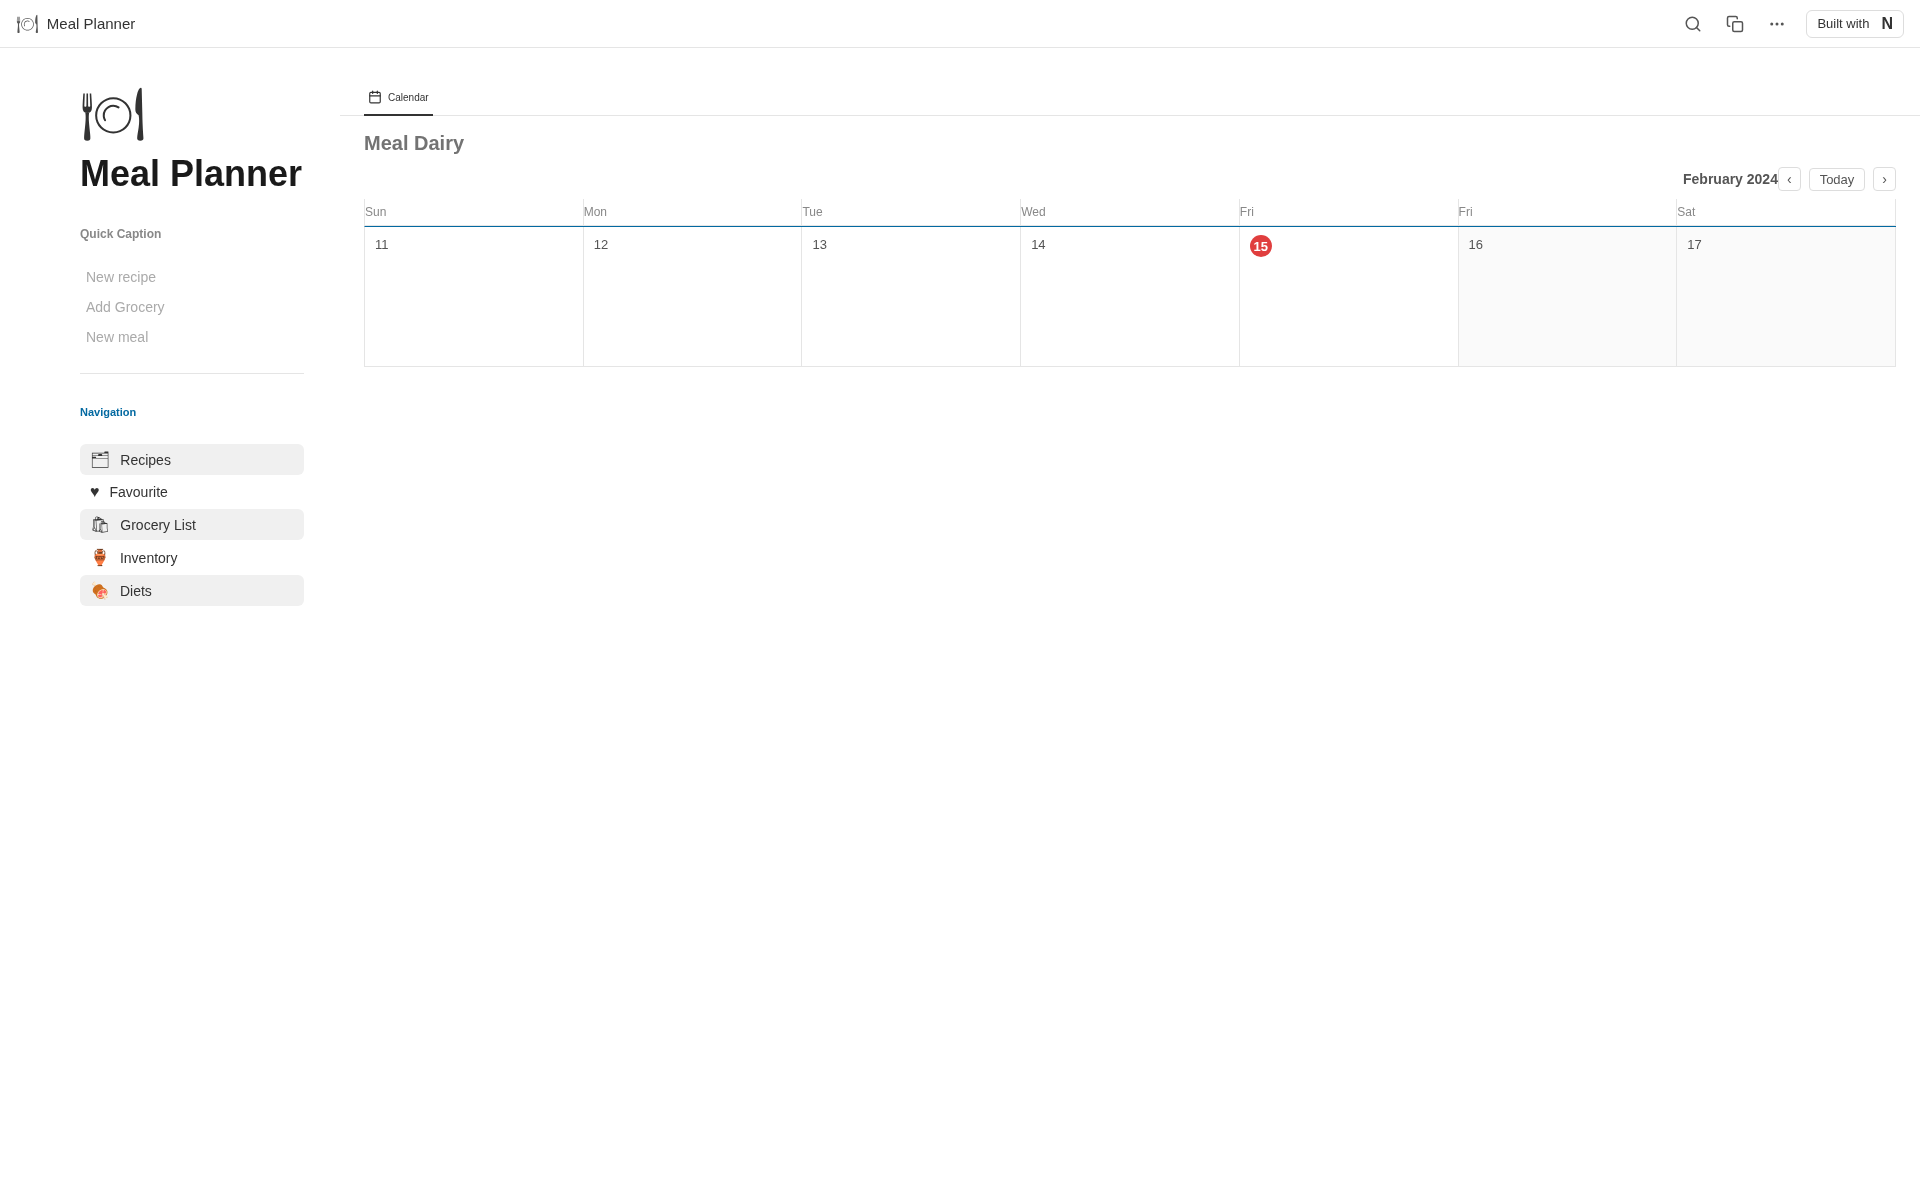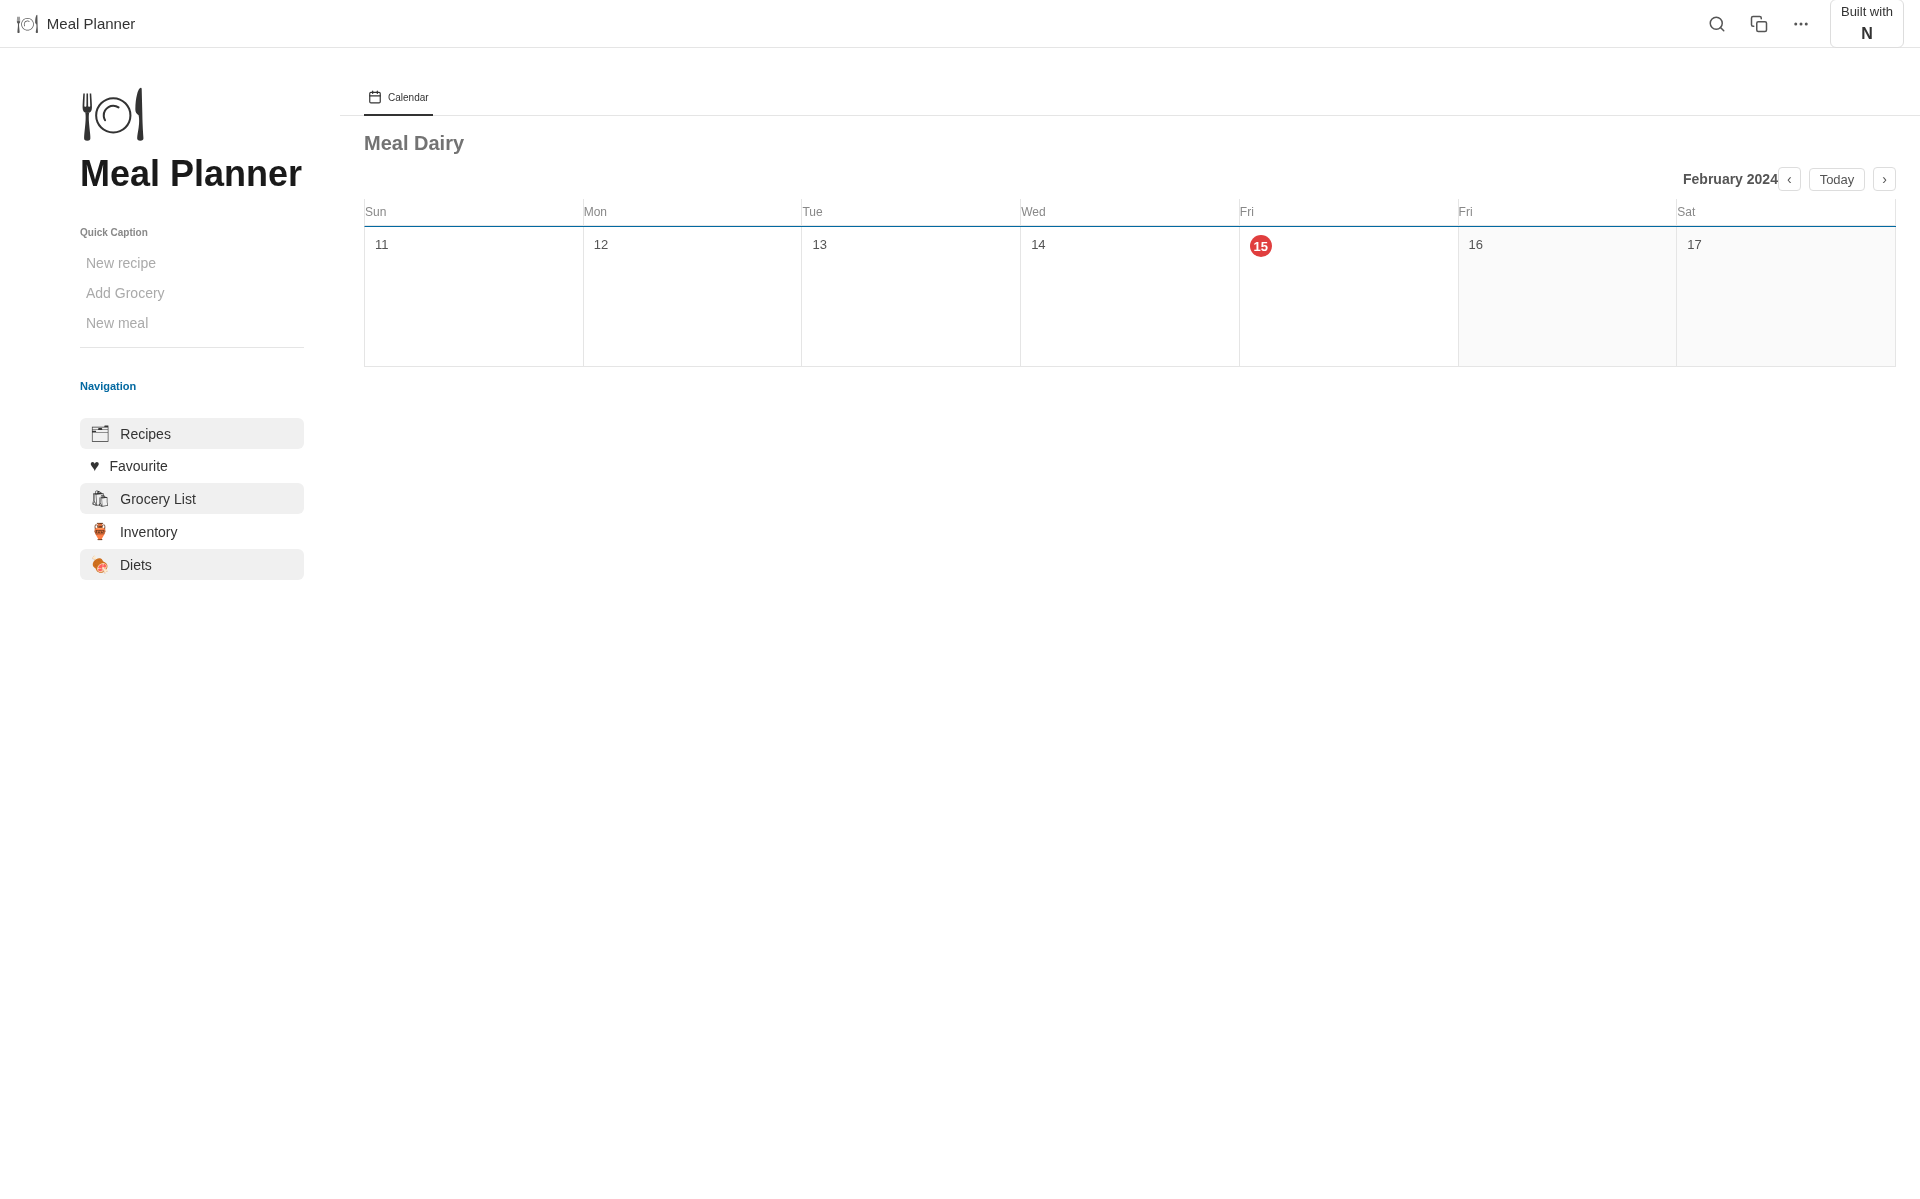--- a/index.html
+++ b/index.html
@@ -40,29 +40,28 @@
       cursor: pointer;
       color: #555;
       font-size: 18px;
       padding: 4px;
       display: flex;
       align-items: center;
     }
     .built-with-btn {
       display: flex;
       align-items: center;
-      gap: 6px;
+      gap: 12px;
       border: 1px solid #ddd;
       border-radius: 6px;
       padding: 4px 10px;
       background: #fff;
       cursor: pointer;
       font-size: 13px;
       color: #333;
-      flex-direction: column;
     }
     .notion-n {
       font-size: 16px;
       font-weight: 700;
       color: #333;
     }
 
     
     .main {
       display: flex;
@@ -87,34 +86,34 @@
 
     .page-title {
       font-size: 36px;
       font-weight: 700;
       color: #1a1a1a;
       margin-bottom: 32px;
       line-height: 1.2;
     }
 
     .quick-caption-label {
-      font-size: 10px;
+      font-size: 12px;
       font-weight: 600;
       color: #888;
-      margin-bottom: 13px;
+      margin-bottom: 24px;
       text-transform: none;
       letter-spacing: 0;
     }
 
     .quick-actions {
       display: flex;
       flex-direction: column;
       gap: 6px;
       margin-bottom: 32px;
-      padding-bottom: 12px;
+      padding-bottom: 24px;
       border-bottom: 1px solid #e5e5e5;
     }
 
     .quick-btn {
       background: none;
       border: none;
       cursor: pointer;
       text-align: left;
       padding: 4px 6px;
       border-radius: 4px;

